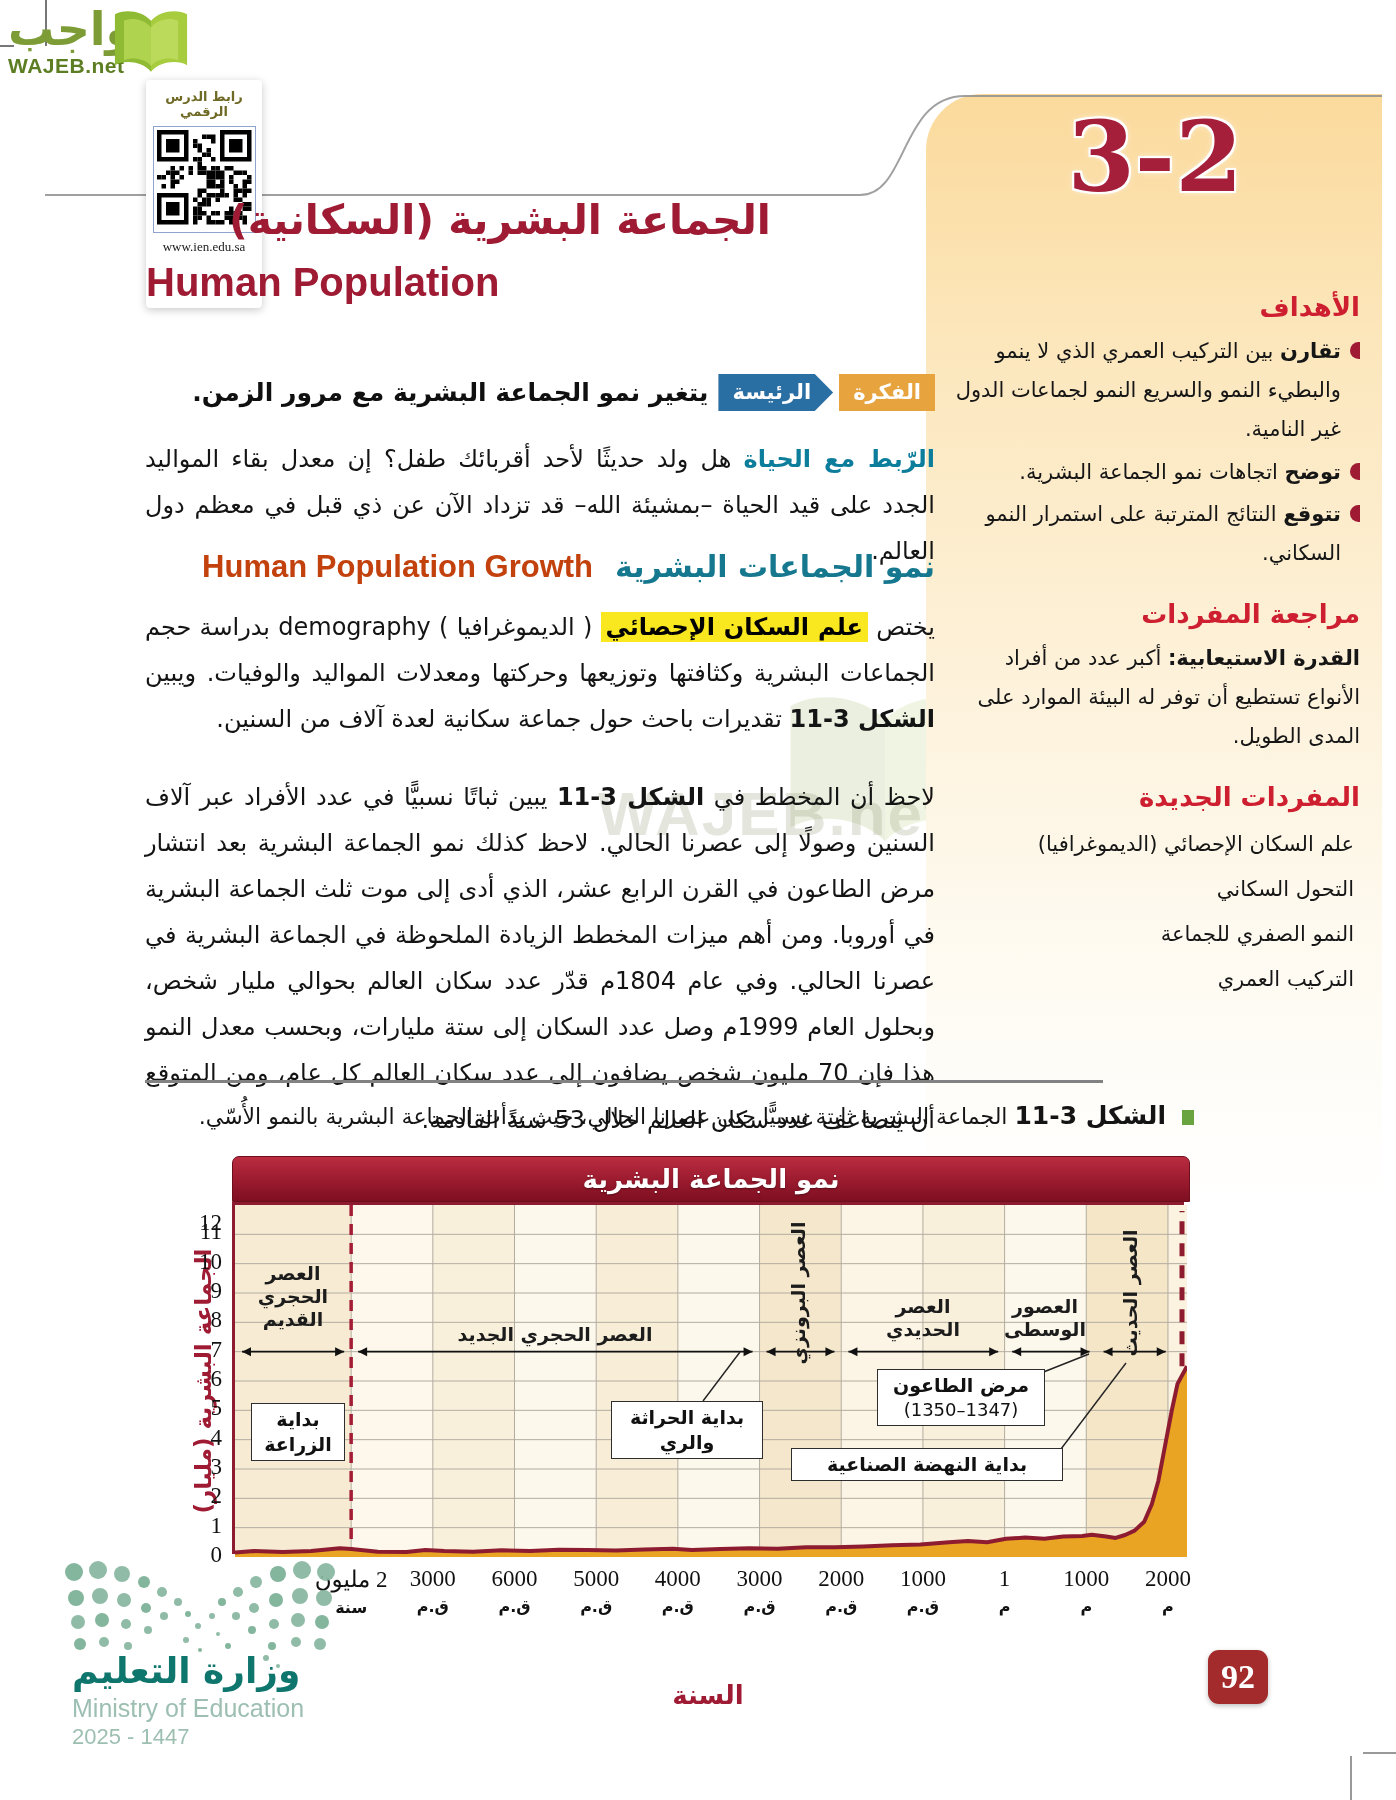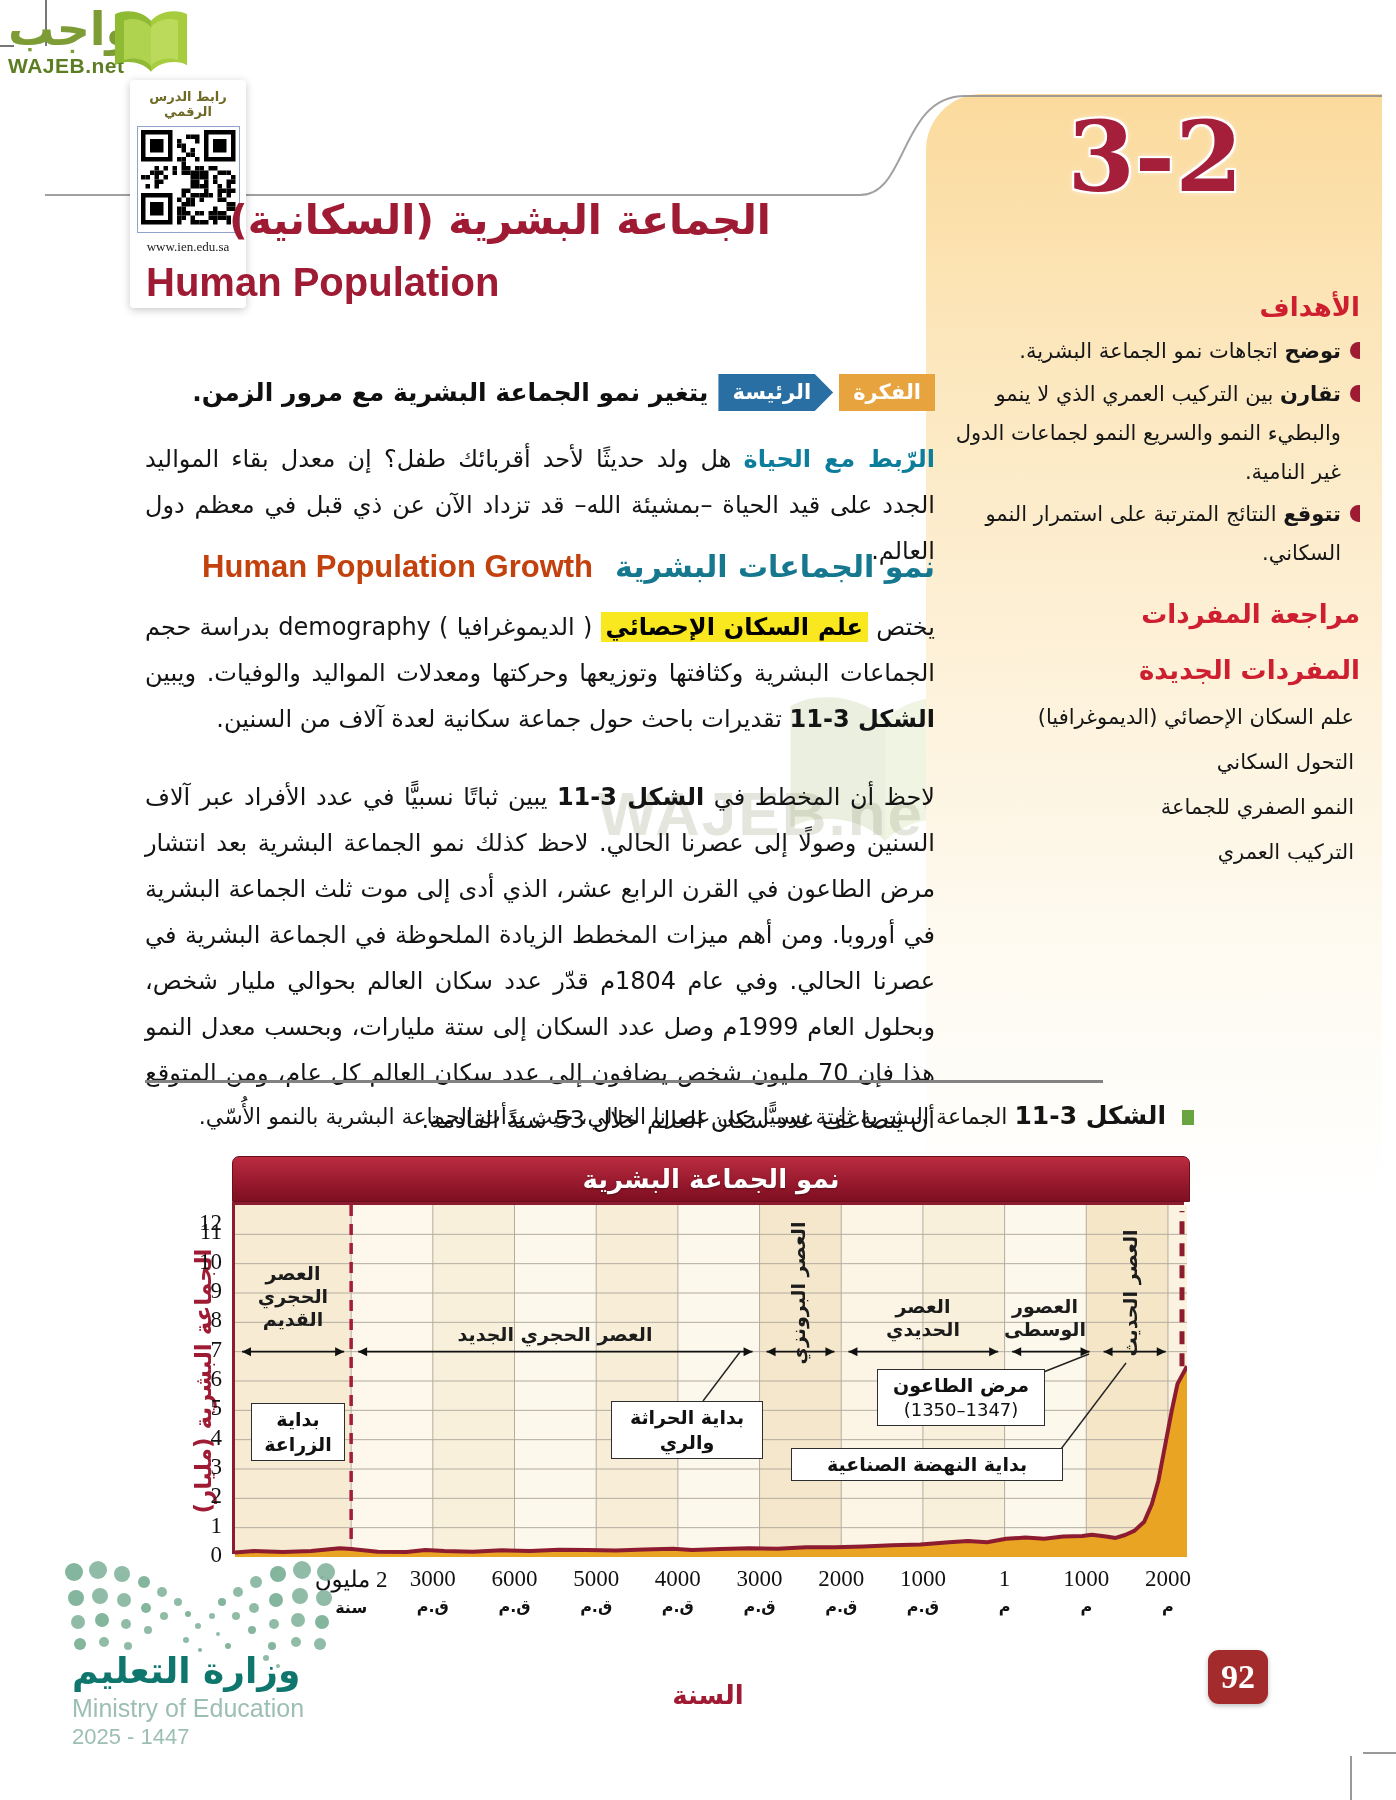--- a/index.html
+++ b/index.html
@@ -11,21 +11,21 @@
   .trim{position:absolute;background:#777;}
 
   
   #wajeb-logo{position:absolute;left:6px;top:6px;width:190px;height:96px;direction:ltr;z-index:3;}
   #wajeb-ar{position:absolute;left:2px;top:-2px;font-size:46px;font-weight:bold;color:#7d9c35;line-height:1.1;}
   #wajeb-en{position:absolute;left:2px;top:48px;font-size:21px;font-weight:bold;color:#5c7d22;letter-spacing:.5px;
             font-family:"Liberation Sans",sans-serif;}
   #wajeb-book{position:absolute;left:104px;top:0px;}
 
   
-  #qr-card{position:absolute;left:130px;top:80px;width:116px;height:228px;background:#fff;border-radius:4px;
+  #qr-card{position:absolute;left:146px;top:80px;width:116px;height:228px;background:#fff;border-radius:4px;
            box-shadow:0 2px 9px rgba(0,0,0,.22);text-align:center;z-index:3;padding-top:9px;}
   #qr-title{font-size:13px;font-weight:bold;color:#6e6a25;}
   #qr-frame{display:inline-block;border:1.5px solid #8ea4cc;padding:3px;margin-top:7px;background:#fff;}
   #qr-url{font-size:13px;color:#1a1a1a;margin-top:6px;font-family:"Liberation Serif",serif;direction:ltr;}
 
   
   #side-panel{position:absolute;left:926px;top:94px;width:456px;height:1170px;border-top-left-radius:56px;
       background:linear-gradient(to bottom,#fbda9c 0%,#fce7bd 22%,#fdf0d6 46%,#fefaf0 72%,#ffffff 95%);z-index:1;}
   #frame-svg{position:absolute;left:0;top:0;z-index:2;pointer-events:none;}
 
@@ -314,32 +314,35 @@
 
   <div class="bodyblock" id="p2" data-name="paragraph-growth-history">
     <span data-name="p2-pre">لاحظ أن المخطط في </span><span class="figref" data-name="figure-reference">الشكل 3-11</span><span data-name="p2-post"> يبين ثباتًا نسبيًّا في عدد الأفراد عبر آلاف السنين وصولًا إلى عصرنا الحالي. لاحظ كذلك نمو الجماعة البشرية بعد انتشار مرض الطاعون في القرن الرابع عشر، الذي أدى إلى موت ثلث الجماعة البشرية في أوروبا. ومن أهم ميزات المخطط الزيادة الملحوظة في الجماعة البشرية في عصرنا الحالي. وفي عام 1804م قدّر عدد سكان العالم بحوالي مليار شخص، وبحلول العام 1999م وصل عدد السكان إلى ستة مليارات، وبحسب معدل النمو هذا فإن 70 مليون شخص يضافون إلى عدد سكان العالم كل عام، ومن المتوقع أن يتضاعف عدد سكان العالم خلال 53 سنةً القادمة.</span>
   </div>
 
   <div id="sidebar" data-name="sidebar">
     <div class="side-h" data-name="objectives-heading">الأهداف</div>
 
     <div class="obj-item" data-name="objective-item">
       <span class="half-bullet" data-name="bullet-icon"></span>
-      <span><span class="obj-lead" data-name="objective-lead">توضح</span><span data-name="objective-text"> اتجاهات نمو الجماعة البشرية.</span></span>
+      <span><span class="obj-lead" data-name="objective-lead">تقارن</span><span data-name="objective-text"> بين التركيب العمري الذي لا ينمو والبطيء النمو والسريع النمو لجماعات الدول غير النامية.</span></span>
     </div>
     <div class="obj-item" data-name="objective-item">
       <span class="half-bullet" data-name="bullet-icon"></span>
-      <span><span class="obj-lead" data-name="objective-lead">تقارن</span><span data-name="objective-text"> بين التركيب العمري الذي لا ينمو والبطيء النمو والسريع النمو لجماعات الدول غير النامية.</span></span>
+      <span><span class="obj-lead" data-name="objective-lead">توضح</span><span data-name="objective-text"> اتجاهات نمو الجماعة البشرية.</span></span>
     </div>
     <div class="obj-item" data-name="objective-item">
       <span class="half-bullet" data-name="bullet-icon"></span>
       <span><span class="obj-lead" data-name="objective-lead">تتوقع</span><span data-name="objective-text"> النتائج المترتبة على استمرار النمو السكاني.</span></span>
     </div>
 
     <div class="side-h gap-top" data-name="vocab-review-heading">مراجعة المفردات</div>
+    <div id="vocab-review-def" data-name="vocab-review-definition">
+      <span class="term" data-name="vocab-term">القدرة الاستيعابية:</span><span data-name="vocab-definition"> أكبر عدد من أفراد الأنواع تستطيع أن توفر له البيئة الموارد على المدى الطويل.</span>
+    </div>
 
     <div class="side-h gap-top" data-name="new-vocab-heading">المفردات الجديدة</div>
     <div class="nv-item" data-name="new-vocab-item">علم السكان الإحصائي (الديموغرافيا)</div>
     <div class="nv-item" data-name="new-vocab-item">التحول السكاني</div>
     <div class="nv-item" data-name="new-vocab-item">النمو الصفري للجماعة</div>
     <div class="nv-item" data-name="new-vocab-item">التركيب العمري</div>
   </div>
 
   <div id="divider" data-name="divider-line"></div>
   <div id="fig-caption" data-name="figure-caption">

